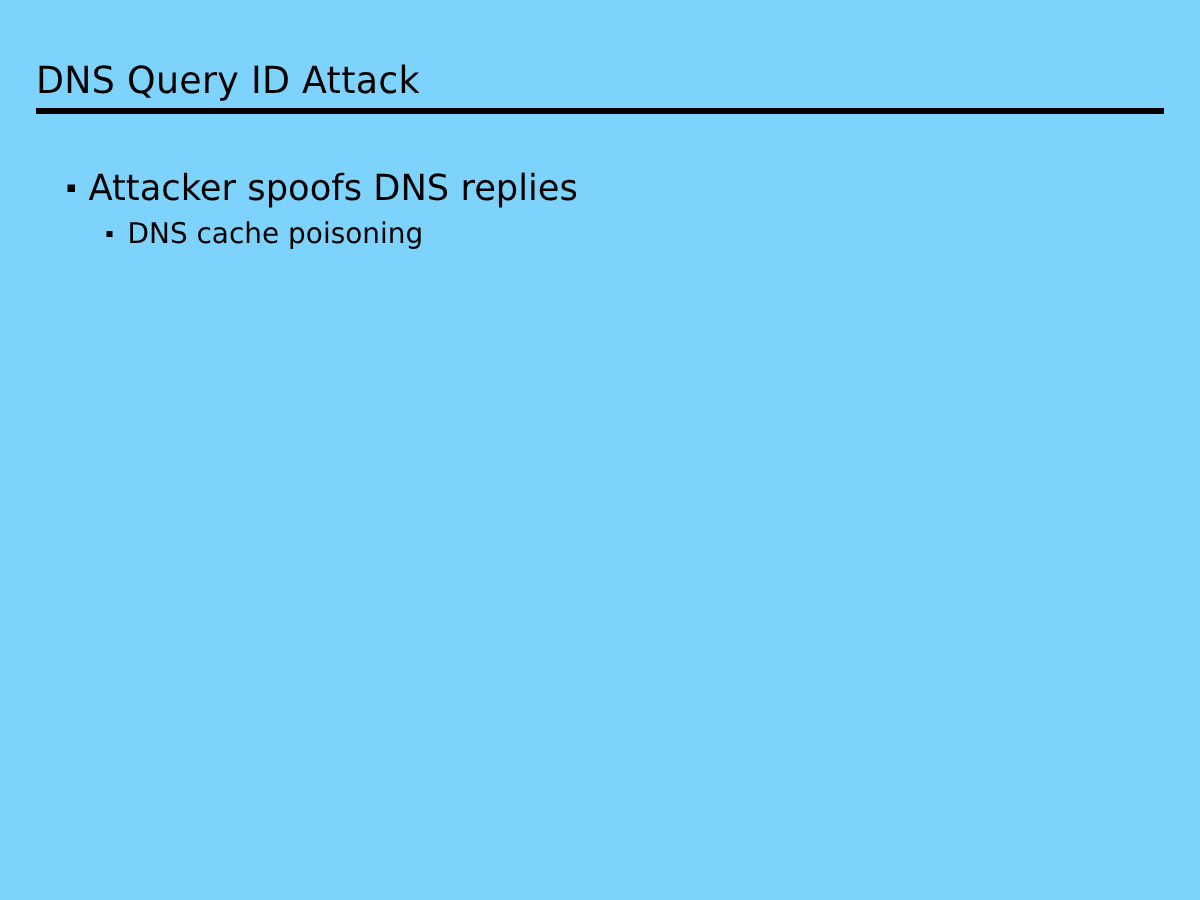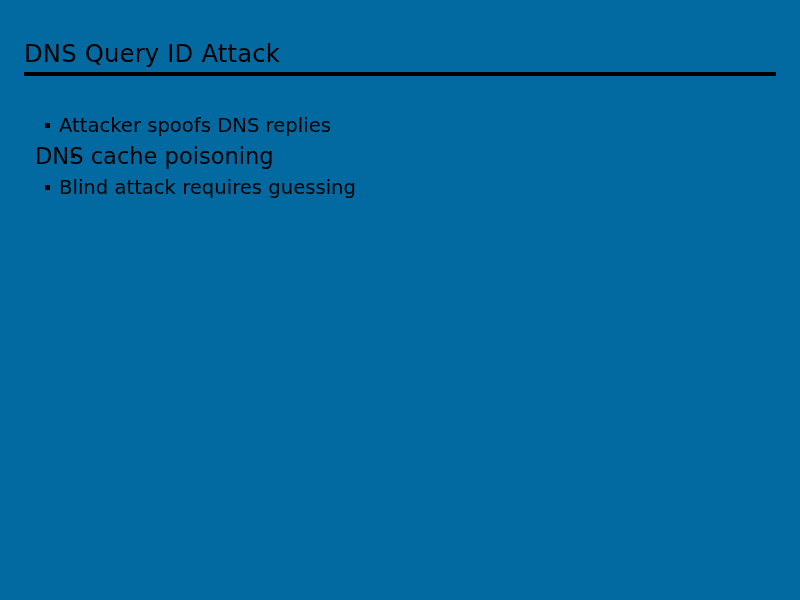--- a/index.html
+++ b/index.html
@@ -16,21 +16,21 @@
     overflow: hidden;
     position: relative;
   }
 
   .slide {
     position: absolute;
     left: 0;
     top: 0;
     width: 800px;
     height: 600px;
-    background: #0369a1;
+    background: #7dd3fc;
   }
 
   
   .slide-title {
     position: absolute;
     left: 24px;
     top: 39px;
     font-size: 25px;
     line-height: 30px;
     font-weight: 400;
@@ -61,28 +61,28 @@
 
   .bullet-row {
     position: relative;
     display: block;
     white-space: nowrap;
   }
 
   .bullet-row.level-1 {
     height: 31px;
     padding-left: 59px;
-    font-size: 20px;
+    font-size: 24px;
     line-height: 26px;
   }
 
   .bullet-row.level-2 {
     height: 31px;
-    padding-left: 35px;
-    font-size: 23px;
+    padding-left: 85px;
+    font-size: 19px;
     line-height: 26px;
   }
 
   .bullet-marker {
     position: absolute;
     background: #000000;
     display: block;
   }
 
   .level-1 > .bullet-marker {
@@ -121,22 +121,18 @@
     <div class="bullet-row level-1">
       <span class="bullet-marker"></span>
       <span class="bullet-text">Attacker spoofs DNS replies</span>
     </div>
 
     <div class="bullet-row level-2">
       <span class="bullet-marker"></span>
       <span class="bullet-text">DNS cache poisoning</span>
     </div>
 
-    <div class="bullet-row level-1">
-      <span class="bullet-marker"></span>
-      <span class="bullet-text">Blind attack requires guessing</span>
-    </div>
 
 
 
   </div>
 
 </div>
 
 </body></html>

